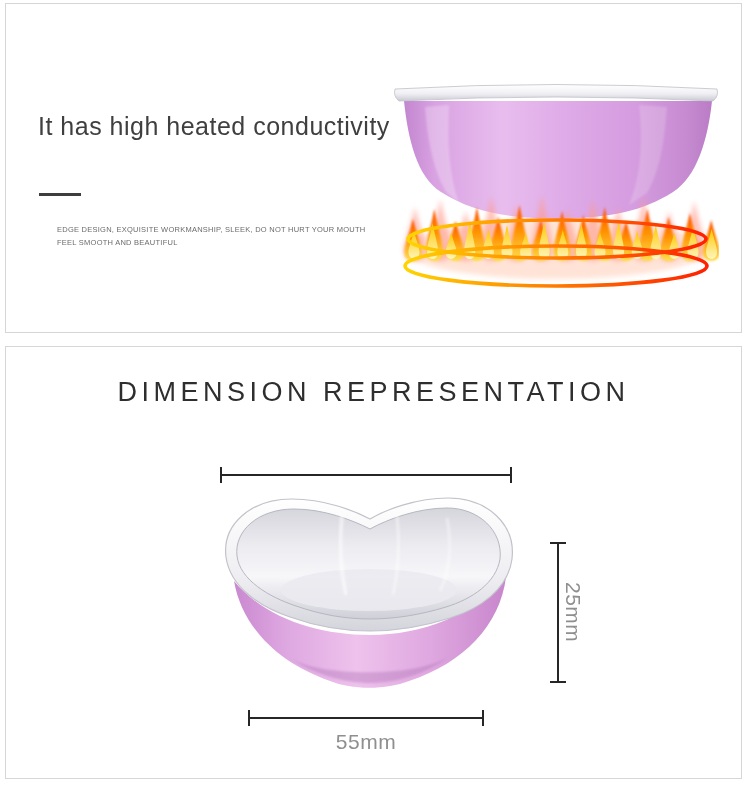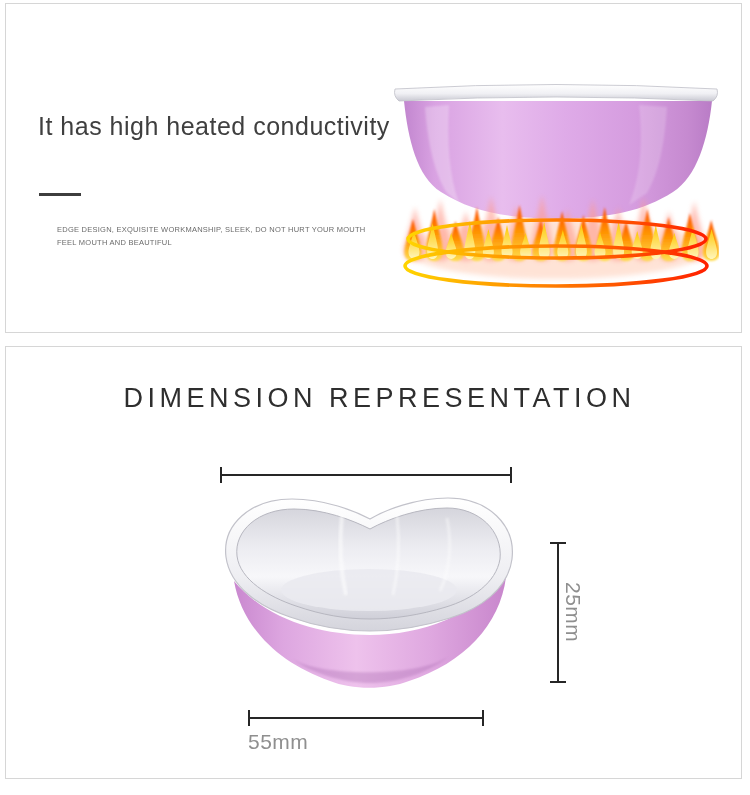--- a/index.html
+++ b/index.html
@@ -12,25 +12,25 @@
 
   
   .headline{position:absolute;left:32px;top:104px;font-size:25px;line-height:36px;
             font-weight:300;color:#3f3f3f;letter-spacing:.5px;white-space:nowrap;}
   .divider{position:absolute;left:33px;top:189px;width:42px;height:3px;background:#3d3d3d;}
   .subtext{position:absolute;left:33px;top:219px;font-size:7.5px;line-height:13px;
            color:#6b6b6b;letter-spacing:.25px;white-space:nowrap;margin-left:18px;}
   .cup-fire-svg{position:absolute;left:383px;top:77px;width:330px;height:215px;}
 
   
-  .dim-title{position:absolute;left:0;top:30px;width:100%;text-align:center;margin:6px;
+  .dim-title{position:absolute;left:0;top:30px;width:100%;text-align:center;margin:0;
              font-size:27px;font-weight:300;letter-spacing:4.5px;color:#2e2e2e;white-space:nowrap;}
   .dim-label{position:absolute;color:#8f8f8f;font-size:21px;letter-spacing:.5px;font-weight:300;}
   .label-71{left:214px;top:92px;width:292px;text-align:center;}
-  .label-55{left:242px;top:383px;width:236px;}
+  .label-55{left:242px;top:383px;width:236px;text-align:center;}
   .label-25{left:537px;top:253px;width:60px;height:24px;text-align:center;
             transform:rotate(90deg);transform-origin:center center;}
   .dim-line-h{position:absolute;height:2px;background:#262626;}
   .dim-top{left:214px;top:127px;width:292px;}
   .dim-bottom{left:242px;top:370px;width:236px;}
   .dim-line-h .tick{position:absolute;top:-7px;width:2px;height:16px;background:#262626;}
   .dim-line-h .tick.t-left{left:0;}
   .dim-line-h .tick.t-right{right:0;}
   .dim-line-v{position:absolute;left:551px;top:195px;width:2px;height:141px;background:#262626;}
   .dim-line-v .tick{position:absolute;left:-7px;width:16px;height:2px;background:#262626;}
@@ -41,21 +41,21 @@
 </head>
 <body>
 
 <section class="panel panel-thermal">
   <div class="headline">
     <div>It has high heated conductivity</div>
   </div>
   <div class="divider"></div>
   <div class="subtext">
     <div>EDGE DESIGN, EXQUISITE WORKMANSHIP, SLEEK, DO NOT HURT YOUR MOUTH</div>
-    <div>FEEL MOUTH AND BEAUTIFUL</div>
+    <div>FEEL SMOOTH AND BEAUTIFUL</div>
   </div>
 
   <svg class="cup-fire-svg" viewBox="0 0 330 215">
     <defs>
       <linearGradient id="purpleBody" x1="0" y1="0" x2="1" y2="0">
         <stop offset="0" stop-color="#c286cf"></stop>
         <stop offset="0.10" stop-color="#d9a2e2"></stop>
         <stop offset="0.32" stop-color="#e8bdee"></stop>
         <stop offset="0.52" stop-color="#dfabe8"></stop>
         <stop offset="0.75" stop-color="#d59cdf"></stop>

